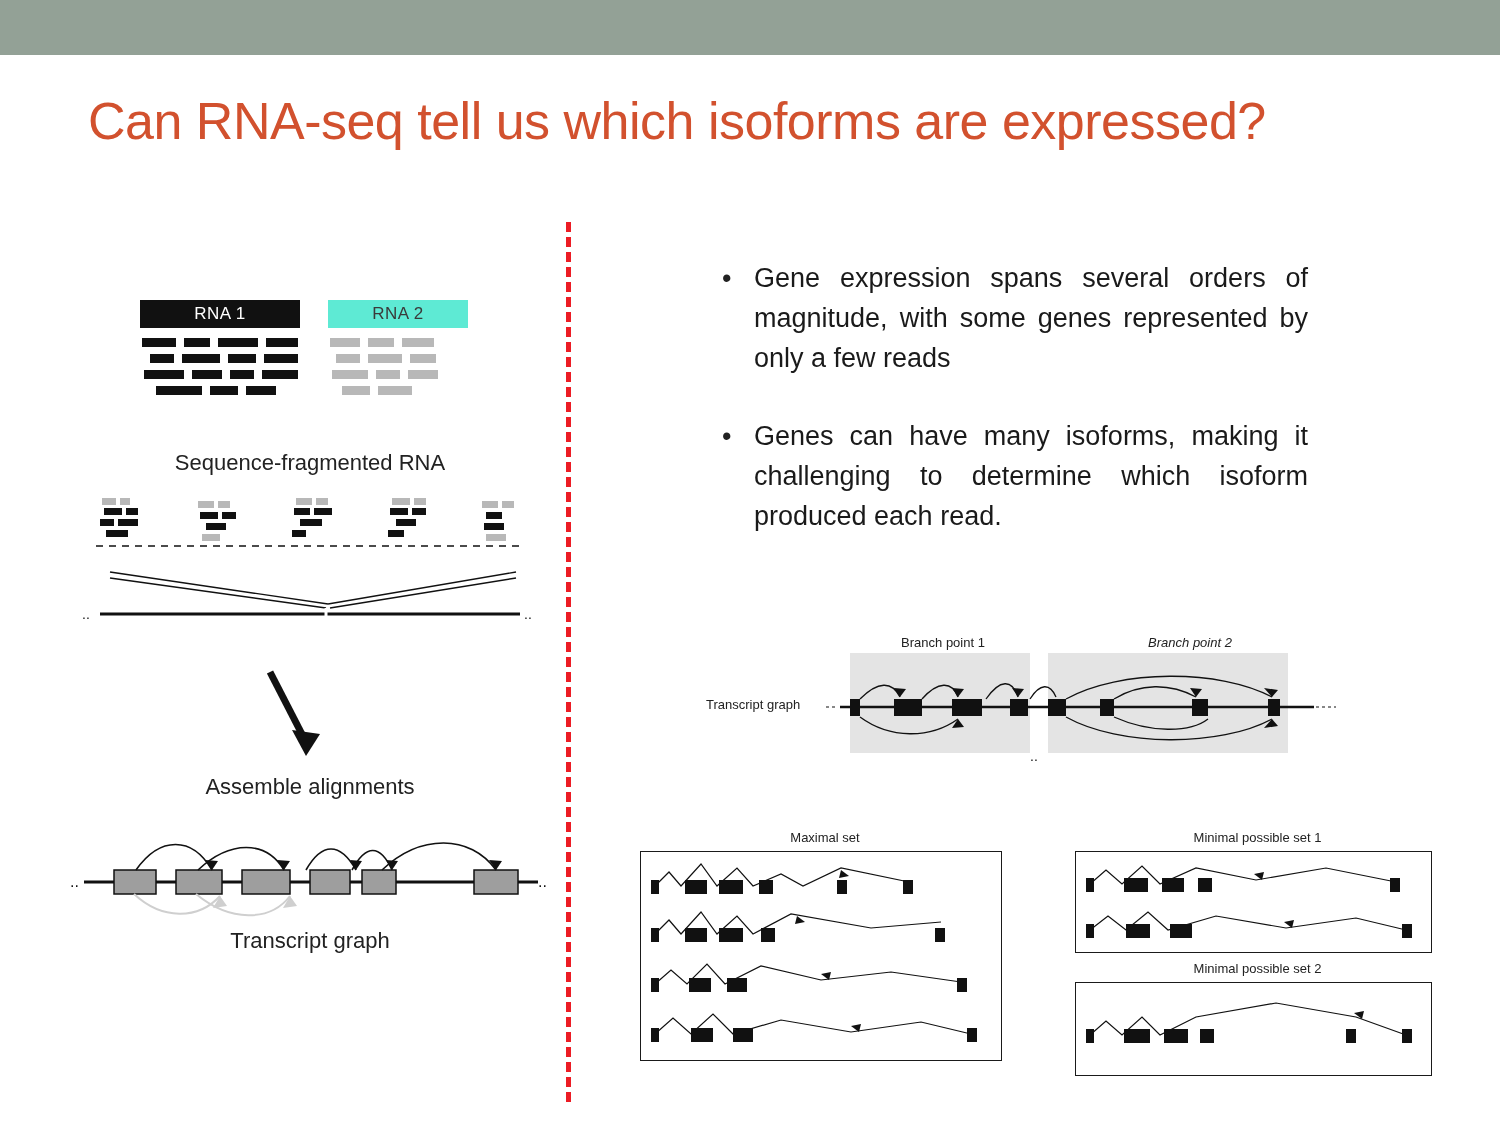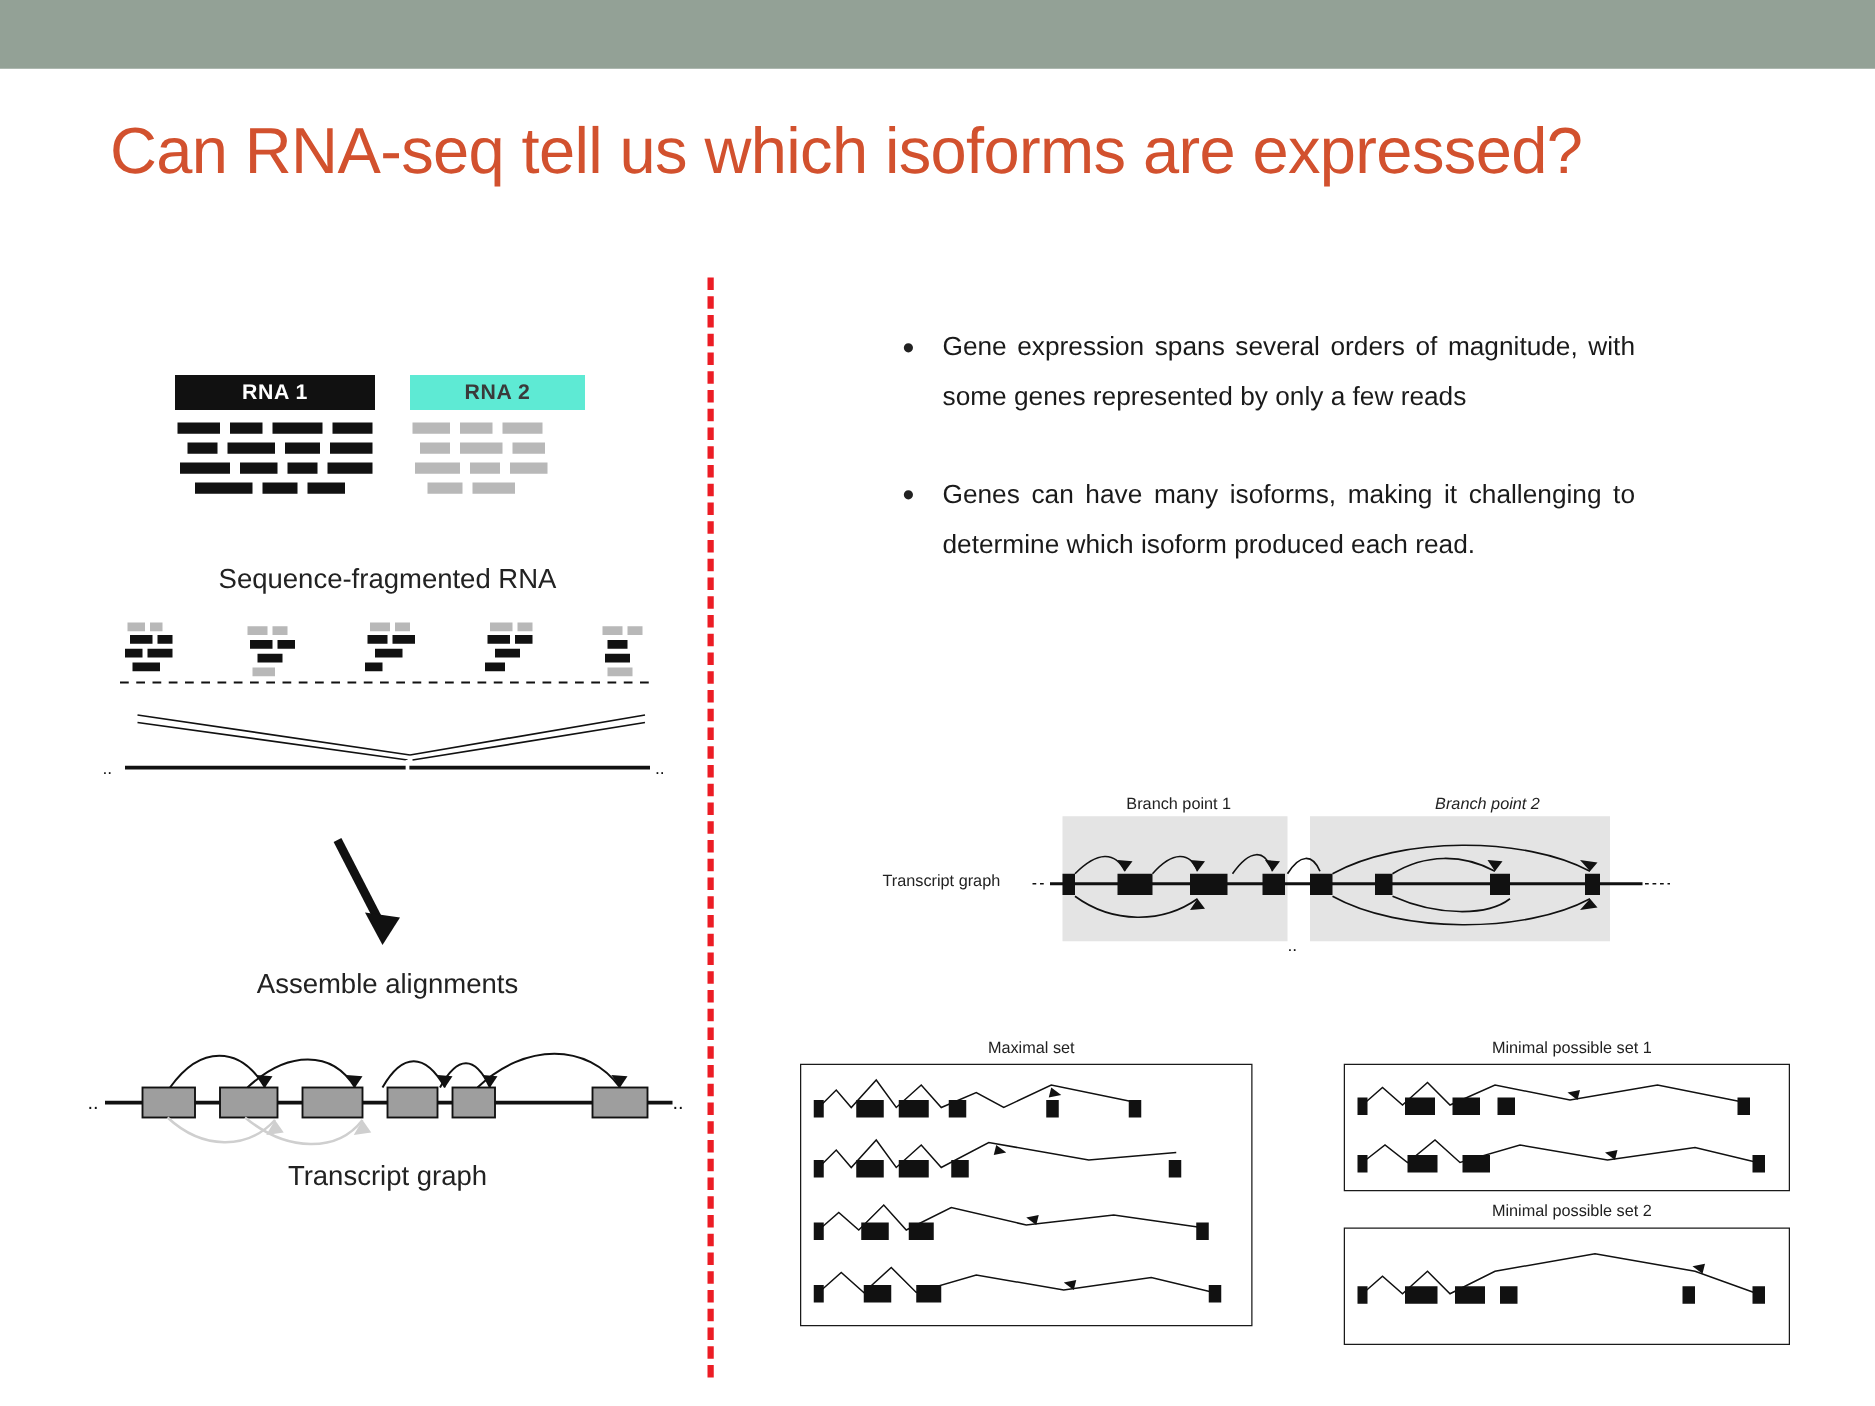--- a/index.html
+++ b/index.html
@@ -61,21 +61,21 @@
   }
   .bullet-dot {
     width: 32px;
     flex: 0 0 32px;
     font-size: 27px;
     line-height: 40px;
     color: #222;
   }
   .bullet-text {
     flex: 1 1 auto;
-    font-size: 21px;
+    font-size: 27px;
     line-height: 40px;
     color: #1a1a1a;
     text-align: justify;
     text-justify: inter-word;
   }
 
   
   .fig {
     position: absolute;
   }
@@ -87,21 +87,21 @@
   }
   .fig-cap-xs {
     font-size: 13px;
     color: #222;
   }
 
   
   #fig-fragmented { left: 110px; top: 300px; width: 400px; }
   .rna-label {
     font-size: 17px;
-    font-weight: bold;
+    font-weight: normal;
     text-align: center;
     letter-spacing: 0.5px;
     padding: 4px 0 4px 0;
   }
   .rna1-label { background: #111; color: #fff; }
   .rna2-label { background: #5eead4; color: #3a3a3a; }
   .frag { position: absolute; height: 9px; }
   .frag-dark { background: #111; }
   .frag-light { background: #b8b8b8; }
 

